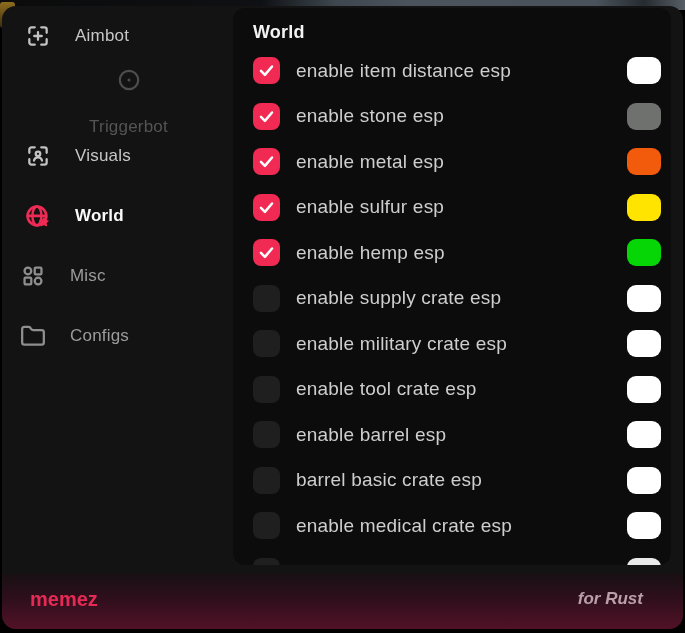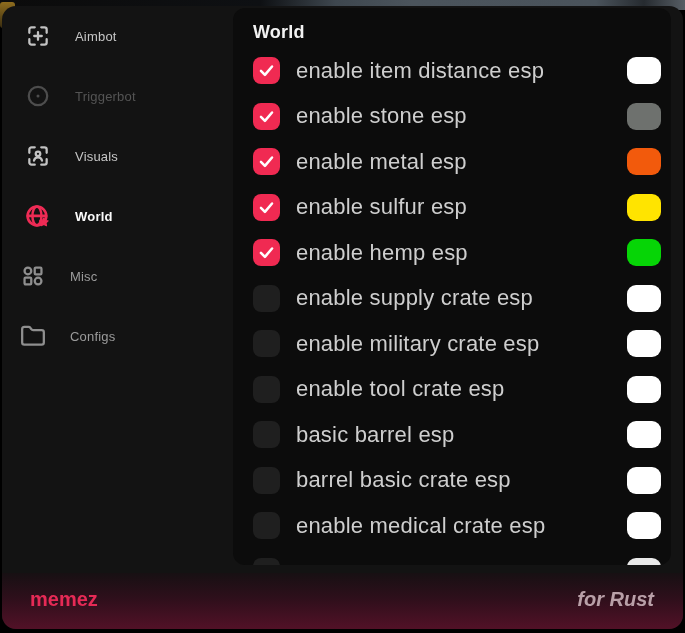--- a/index.html
+++ b/index.html
@@ -13,46 +13,46 @@
   .bg-blob { position:absolute; top:2px; left:0; width:15px; height:26px;
     background:linear-gradient(180deg,#8f6d1e,#3a2d10); border-radius:3px; }
 
   .window { position:absolute; left:2px; top:6px; width:681px; height:623px;
     background:#131313; border-radius:14px; overflow:hidden; }
 
   
   .sidebar { position:absolute; left:0; top:0; width:231px; }
   .side-item { height:60px; display:flex; align-items:center; padding-left:22px; gap:24px; cursor:pointer; }
   .side-item .icon { width:27px; height:27px; flex:none; display:flex; align-items:center; justify-content:center; }
-  .side-item .label { font-size:13px; letter-spacing:.2px; }
+  .side-item .label { font-size:17px; letter-spacing:.2px; }
   .state-normal { color:#c2c2c2; } .state-normal .label { color:#c6c6c6; }
-  .state-dim    { color:#4d4d4d; } .state-dim .label    { color:#545454; }
+  .state-dim    { color:#4d4d4d;flex-direction:column; } .state-dim .label    { color:#545454; }
   .state-muted  { color:#8f8f8f;padding-left:17px; } .state-muted .label  { color:#9b9b9b; }
   .state-active { color:#ee2b55; } .state-active .label { color:#fafafa; font-weight:700; }
 
   
   .panel { position:absolute; left:231px; top:2px; width:438px; height:557px;
     background:#0c0c0c; border-radius:12px; padding:14px 10px 0 20px; overflow:hidden; }
   .panel-title { font-size:18px; font-weight:600; color:#f2f2f2; height:26px; letter-spacing:.2px; }
   .row { height:45.5px; display:flex; align-items:center; }
   .checkbox { width:27px; height:27px; border-radius:8px; background:#1f1f1f; flex:none;
     display:flex; align-items:center; justify-content:center; cursor:pointer; }
   .checkbox svg { display:none; }
   .checkbox.checked { background:#f02a52; }
   .checkbox.checked svg { display:block; }
-  .row-label { margin-left:16px; font-size:22px; color:#cecece; letter-spacing:.2px; }
+  .row-label { margin-left:16px; font-size:19px; color:#cecece; letter-spacing:.2px; }
   .swatch { margin-left:auto; width:34px; height:27px; border-radius:9px; cursor:pointer; flex:none; }
 
   
   .footer { position:absolute; left:0; right:0; bottom:0; height:56px;
     background:linear-gradient(180deg,#171013 0%,#2e0f1b 45%,#521127 100%);
     display:flex; align-items:center; justify-content:space-between;
-    padding:0 29px 4px 28px; }
+    padding:0 40px 4px 28px; }
   .brand { color:#e62a56; font-weight:700; font-size:20px; }
-  .brand-suffix { color:#b9a0a8; font-style:italic; font-size:20px; font-weight:600; }
+  .brand-suffix { color:#b9a0a8; font-style:italic; font-size:17px; font-weight:600; }
 </style>
 </head>
 <body>
 
 <div class="bg-strip"></div>
 <div class="bg-blob"></div>
 
 <div class="window">
 
   <nav class="sidebar">
@@ -201,21 +201,21 @@
       
     </span>
     <span class="row-label">enable tool crate esp</span>
     <span class="swatch" style="background: rgb(255, 255, 255);"></span>
   </div>
 
   <div class="row">
     <span class="checkbox">
       
     </span>
-    <span class="row-label">basic barrel esp</span>
+    <span class="row-label">enable barrel esp</span>
     <span class="swatch" style="background: rgb(255, 255, 255);"></span>
   </div>
 
   <div class="row">
     <span class="checkbox">
       
     </span>
     <span class="row-label">barrel basic crate esp</span>
     <span class="swatch" style="background: rgb(255, 255, 255);"></span>
   </div>

